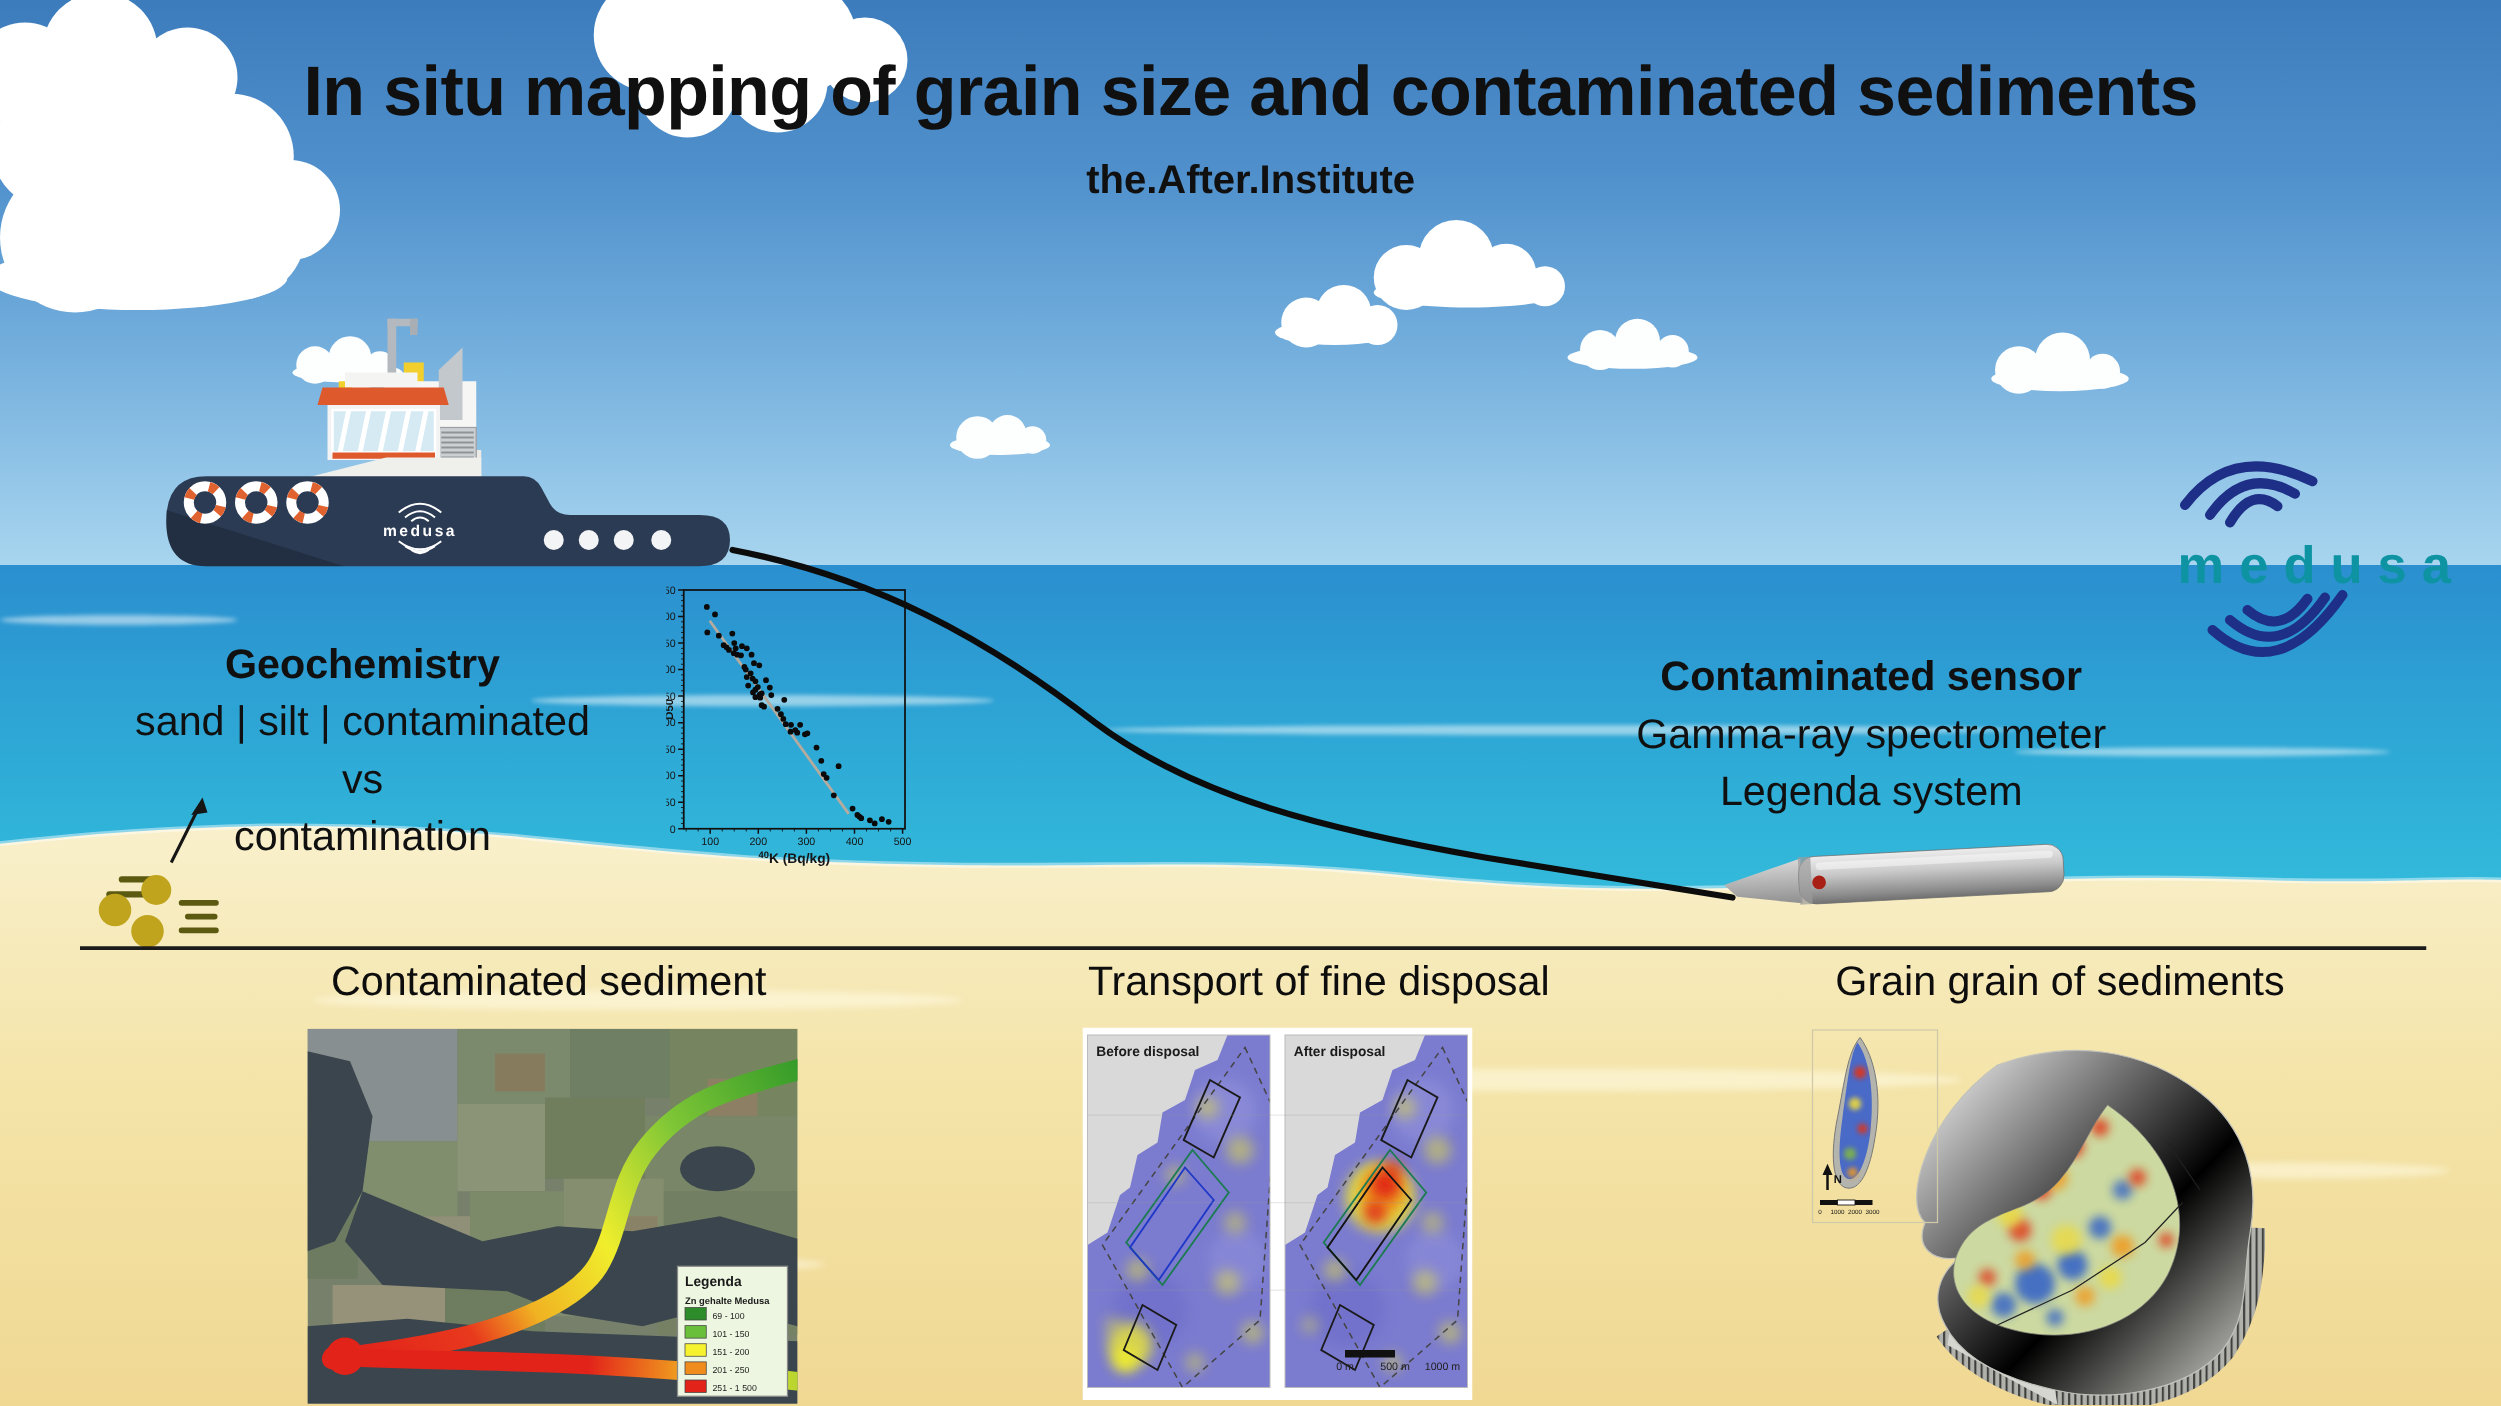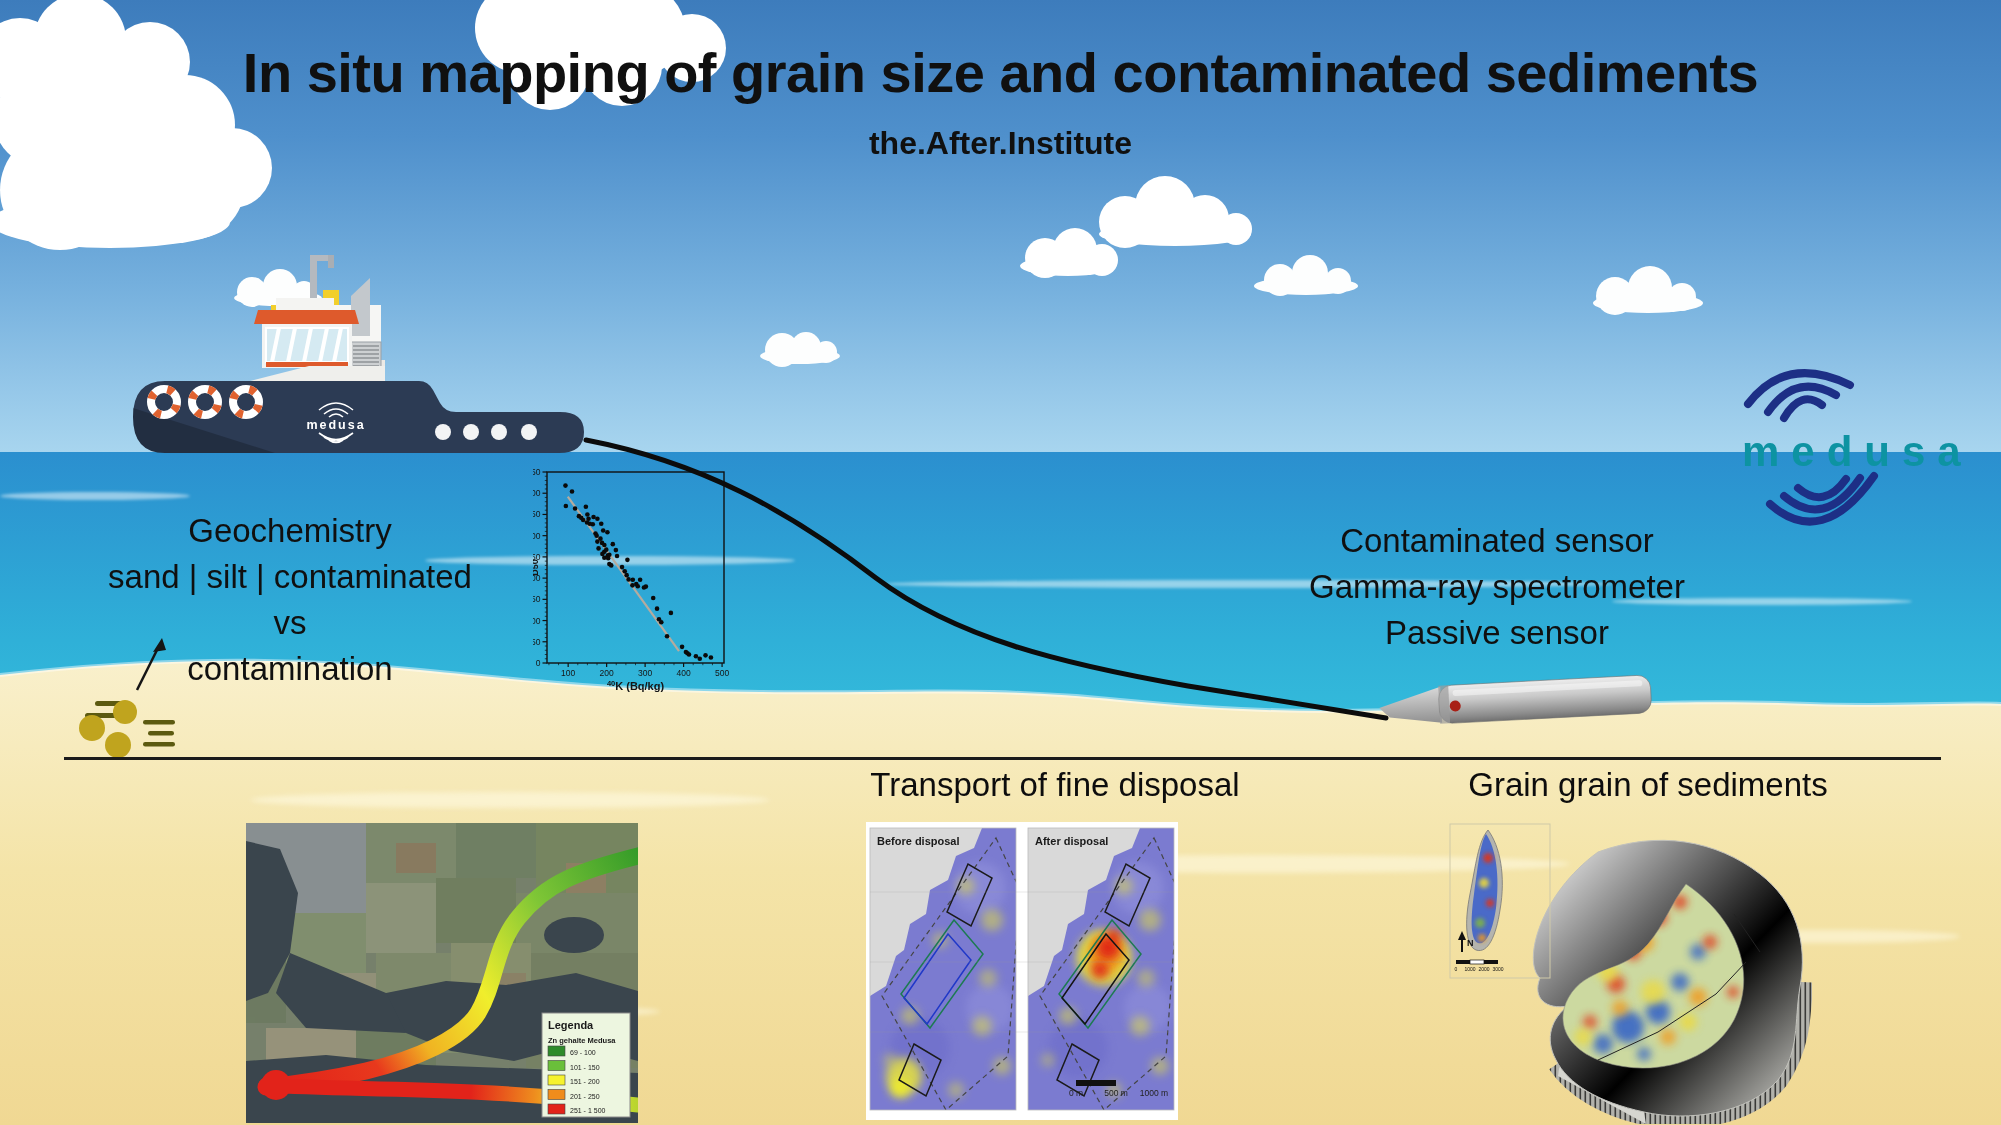--- a/index.html
+++ b/index.html
@@ -5,21 +5,21 @@
   html,body{margin:0;padding:0;background:#fff}
   #stage{position:relative;width:2001px;height:1125px;overflow:hidden;
          font-family:"Liberation Sans",sans-serif;color:#101010}
   .abs{position:absolute}
   svg{display:block;font-family:"Liberation Sans",sans-serif}
   .ctext{text-align:center}
   #title{left:0;top:40px;width:2001px;font-size:56px;font-weight:700;letter-spacing:-0.5px}
   #subtitle{left:0;top:125px;width:2001px;font-size:32px;font-weight:700}
   #left-block{left:40px;top:508px;width:500px;font-size:33px;line-height:46px}
   #right-block{left:1247px;top:518px;width:500px;font-size:33px;line-height:46px}
-  .blk-head{font-weight:400}
+  .blk-head{font-weight:700}
   .caption{top:766px;width:400px;font-size:33px;color:#0d0d0d}
   .streak{background:rgba(255,255,255,.5);border-radius:50%;filter:blur(1.5px)}
   .sandstreak{background:rgba(255,252,230,.55);border-radius:50%;filter:blur(2.5px)}
   #divider{left:64px;top:757px;width:1877px;height:3px;background:#1b1b1b}
 </style>
 </head>
 <body>
 
 <div id="stage">
 
@@ -371,21 +371,21 @@
   <div id="left-block" class="abs ctext">
     <div class="blk-head">Geochemistry</div>
     <div>sand | silt | contaminated</div>
     <div>vs</div>
     <div>contamination</div>
   </div>
 
   <div id="right-block" class="abs ctext">
     <div class="blk-head">Contaminated sensor</div>
     <div>Gamma-ray spectrometer</div>
-    <div>Passive sensor</div>
+    <div>Legenda system</div>
   </div>
 
   <svg class="abs" style="left:55px;top:630px" width="170" height="150" viewBox="0 0 170 150">
     <g fill="#5c5a10">
       <rect x="40" y="71" width="30" height="5" rx="2.5"></rect>
       <rect x="30" y="83" width="38" height="5" rx="2.5"></rect>
       <rect x="88" y="90" width="32" height="4.5" rx="2.2"></rect>
       <rect x="93" y="101" width="26" height="4.5" rx="2.2"></rect>
       <rect x="88" y="112" width="32" height="4.5" rx="2.2"></rect>
     </g>
@@ -398,20 +398,21 @@
       <line x1="82" y1="60" x2="104" y2="16" stroke="#151515" stroke-width="2.5"></line>
       <polygon points="107,8 98,22 111,20" fill="#151515"></polygon>
     </g>
   </svg>
 
   <div id="title" class="abs ctext">In situ mapping of grain size and contaminated sediments</div>
   <div id="subtitle" class="abs ctext">the.After.Institute</div>
 
   <div id="divider" class="abs"></div>
 
+  <div class="abs caption ctext" style="left:239px">Contaminated sediment</div>
   <div class="abs caption ctext" style="left:855px">Transport of fine disposal</div>
   <div class="abs caption ctext" style="left:1448px">Grain grain of sediments</div>
 
   <svg class="abs" style="left:246px;top:823px" width="392" height="300" viewBox="0 0 392 300">
     <defs>
       <linearGradient id="rivG1" gradientUnits="userSpaceOnUse" x1="404" y1="30" x2="40" y2="260">
         <stop offset="0" stop-color="#2f9828"></stop>
           <stop offset="0.28" stop-color="#7fc636"></stop>
         <stop offset="0.5" stop-color="#f0ee2c"></stop>
           <stop offset="0.68" stop-color="#f0b222"></stop>

